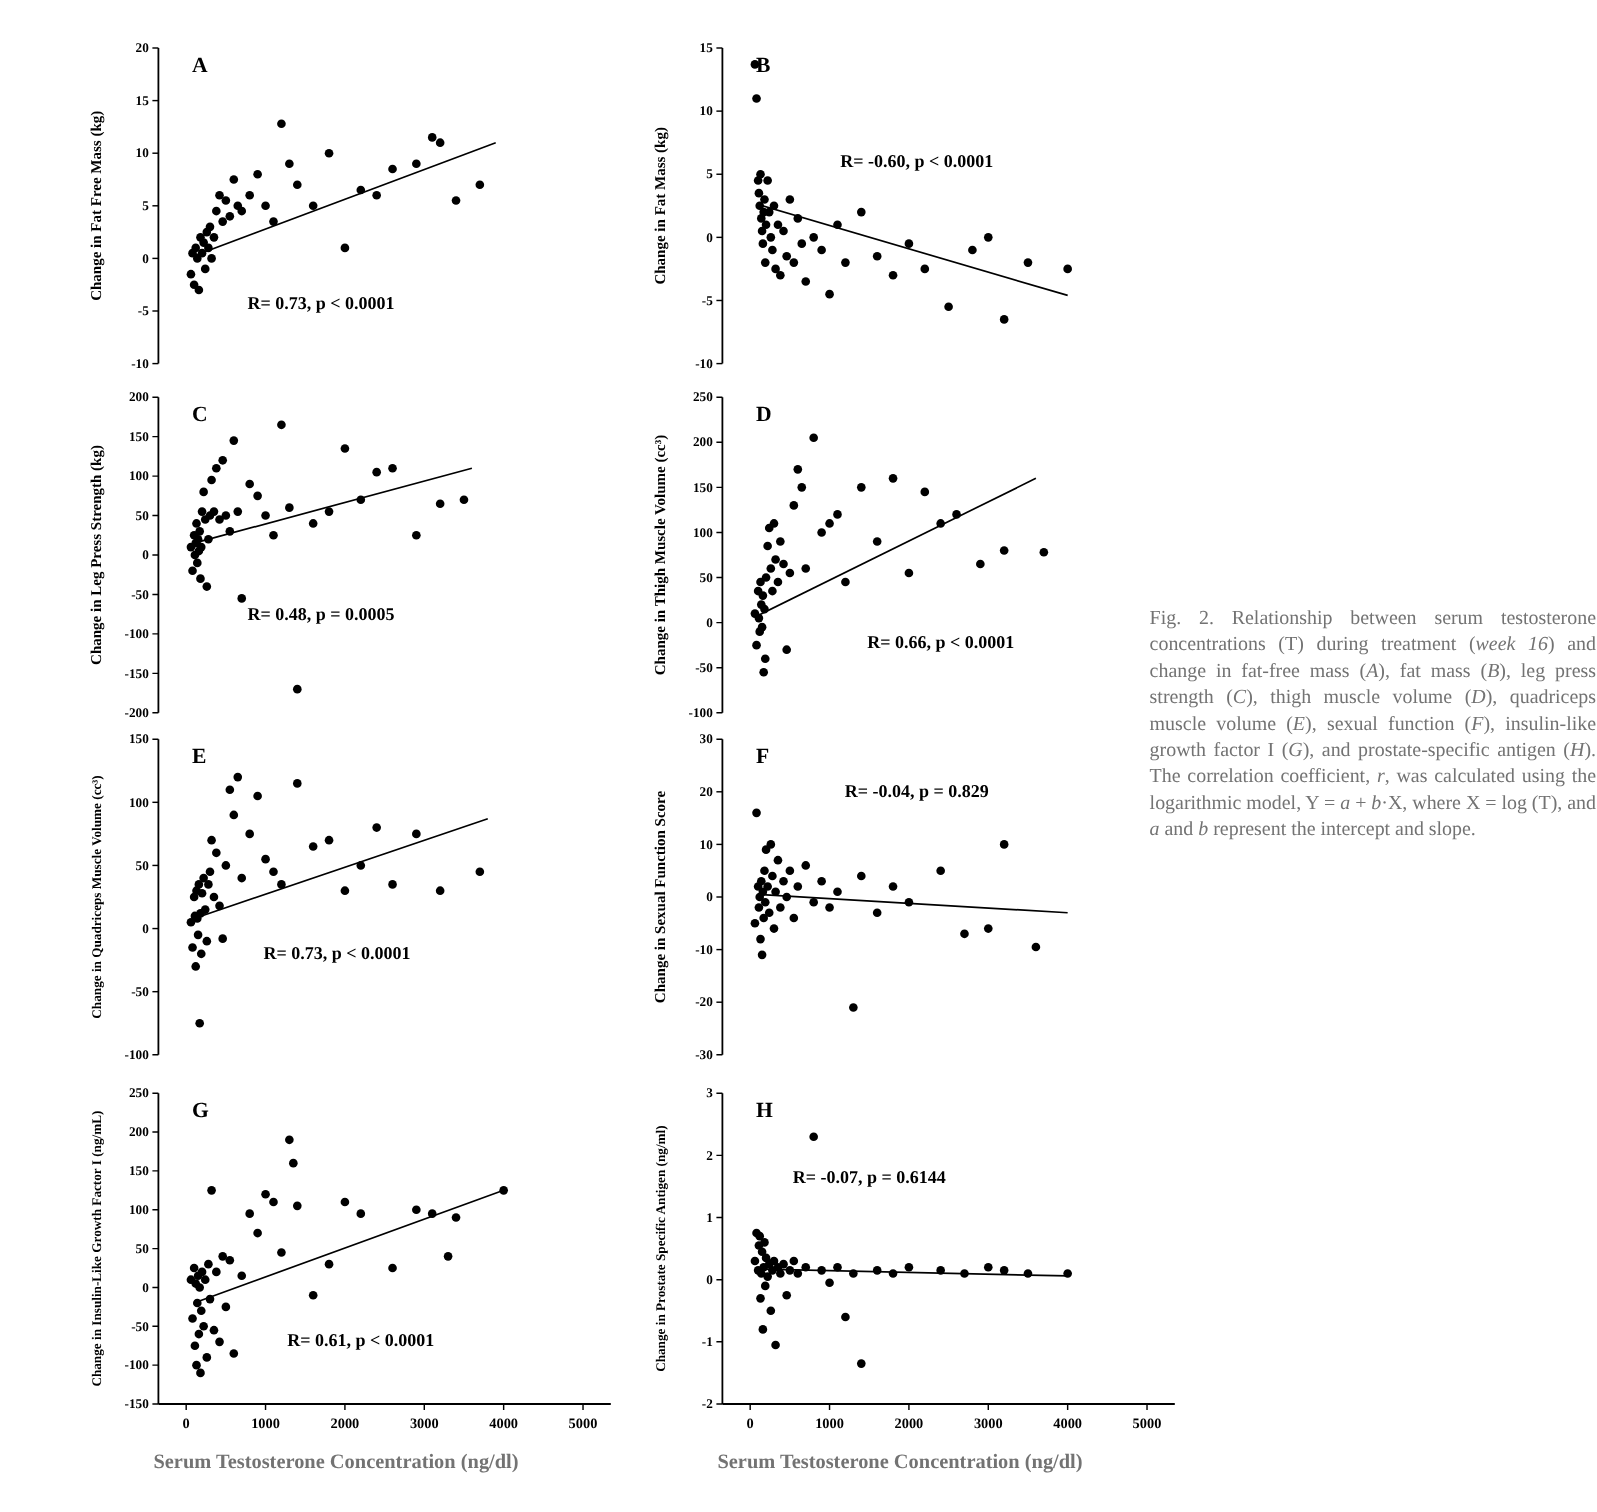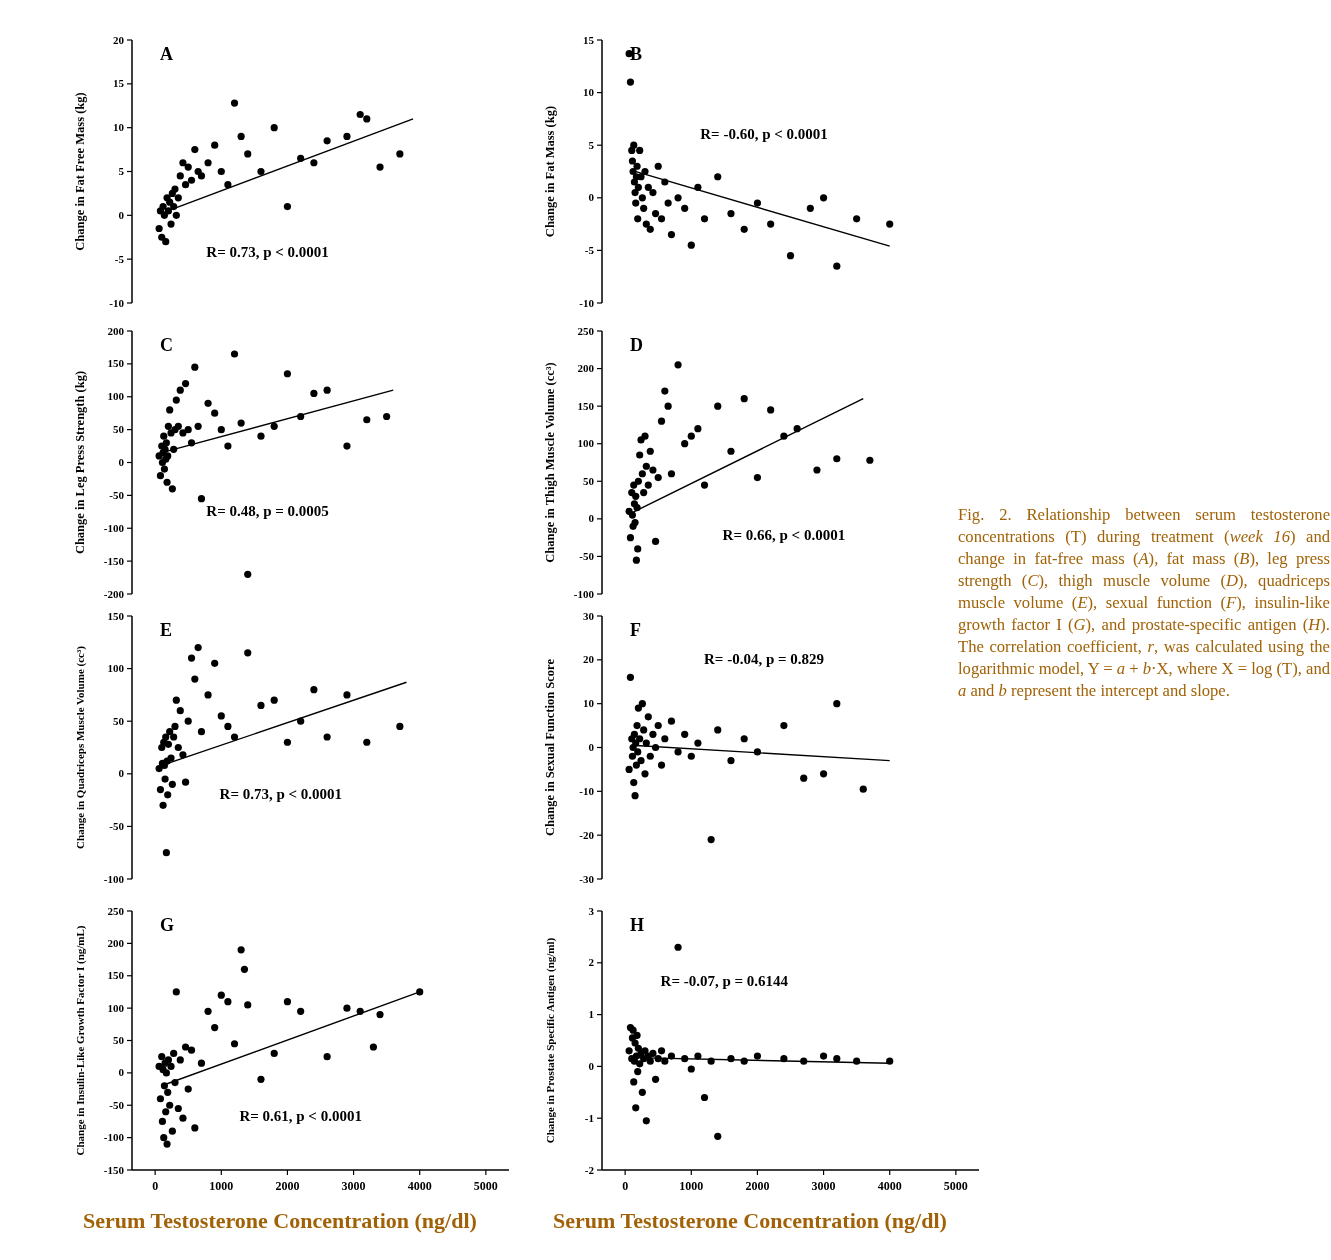--- a/index.html
+++ b/index.html
@@ -1,30 +1,30 @@
 <!DOCTYPE html>
 <html><head>
 <meta charset="utf-8">
 <style>
   html,body{margin:0;padding:0;background:#fff;}
   .page{position:relative;width:1331px;height:1260px;background:#fff;overflow:hidden;
-        font-family:"Liberation Serif", serif;color:#a16207;}
+        font-family:"Liberation Serif", serif;color:#737373;}
   .panel{position:absolute;}
   .panel svg{display:block;}
   svg text{font-family:"Liberation Serif", serif;fill:#000;}
   .panel-A{left:30px;top:14px;}
   .panel-B{left:500px;top:14px;}
   .panel-C{left:30px;top:305px;}
   .panel-D{left:500px;top:305px;}
   .panel-E{left:30px;top:590px;}
   .panel-F{left:500px;top:590px;text-decoration:underline;}
   .panel-G{left:30px;top:885px;}
   .panel-H{left:500px;top:885px;}
   .x-title{position:absolute;top:1208px;width:420px;text-align:center;
-           font-weight:bold;font-size:22px;}
+           font-weight:bold;font-size:17px;}
   .x-title-left{left:70px;}
   .x-title-right{left:540px;}
   .caption{position:absolute;left:958px;top:487px;width:372px;
            font-size:16.6px;line-height:1.33;text-align:justify;}
   .caption .it{font-style:italic;}
 </style>
 </head>
 <body>
 
 <div class="page">

